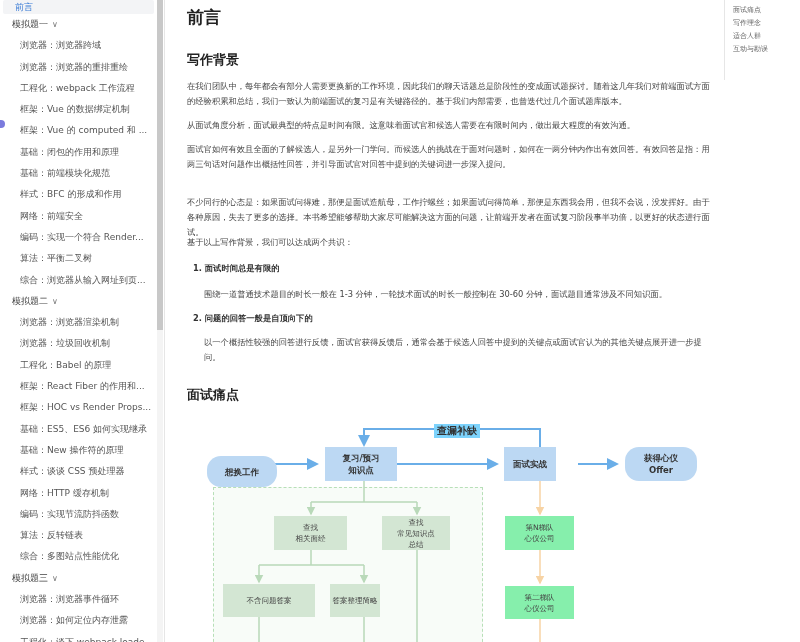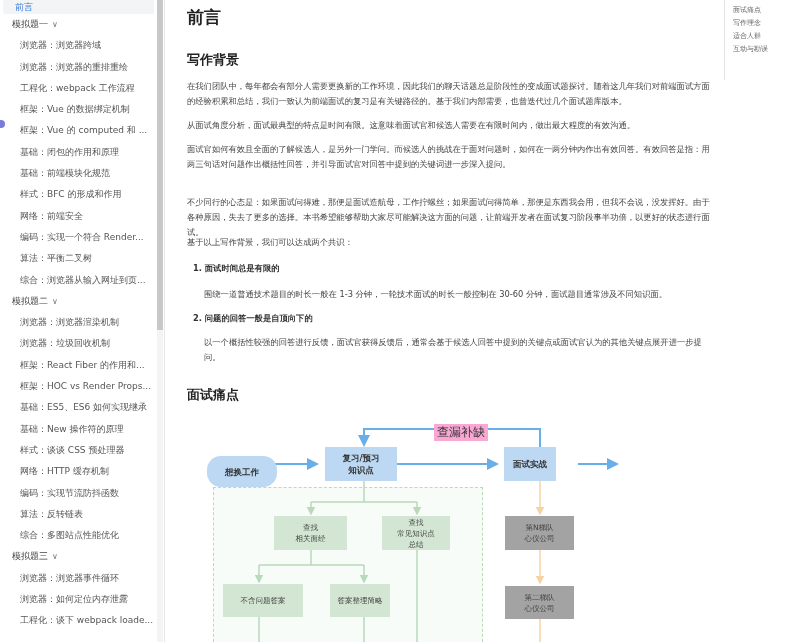--- a/index.html
+++ b/index.html
@@ -30,25 +30,25 @@
   .toc { position: absolute; left: 724px; top: 0; width: 76px; height: 80px; border-left: 1px solid #e6e6e6; }
   .toc-item { font-size: 7px; color: #666; height: 13px; line-height: 13px; padding-left: 8px; margin-top: 0; cursor: pointer; }
   .toc-list { position: absolute; top: 4px; left: 0; }
 
   
   .diagram { position: absolute; left: 207px; top: 420px; width: 500px; height: 222px; }
   .node { position: absolute; display: flex; align-items: center; justify-content: center; text-align: center; font-size: 8.5px; line-height: 12px; color: #333; }
   .blue { background: #bcd8f3; }
   .pill { border-radius: 14px; }
   .green { background: #d3e6d3; font-size: 7.5px; line-height: 11px; color: #444; }
-  .orange { background: #a3a3a3; font-size: 7.5px; line-height: 11px; color: #444; }
+  .orange { background: #86efac; font-size: 7.5px; line-height: 11px; color: #444; }
   .bold { font-weight: bold; }
   .dashbox { position: absolute; left: 6px; top: 67px; width: 270px; height: 160px; border: 1.5px dashed #b7dfb7; background: #f8fcf8; }
   svg.lines { position: absolute; left: 0; top: 0; }
-  .loop-label { position: absolute; left: 227px; top: 4px; font-size: 12px; background: #f9a8d4; padding: 0 3px; color: #333; font-weight: normal; }
+  .loop-label { position: absolute; left: 227px; top: 4px; font-size: 10px; background: #7dd3fc; padding: 0 3px; color: #333; font-weight: bold; }
 </style>
 </head>
 <body>
 
 <div class="sidebar">
   <div class="sb-list" id="sb-list">
       <div class="sb-item top"><span>前言</span></div>
       <div class="sb-item group"><span>模拟题一</span><span class="chev">∨</span></div>
       <div class="sb-item child"><span>浏览器：浏览器跨域</span></div>
       <div class="sb-item child"><span>浏览器：浏览器的重排重绘</span></div>
@@ -58,20 +58,21 @@
       <div class="sb-item child"><span>基础：闭包的作用和原理</span></div>
       <div class="sb-item child"><span>基础：前端模块化规范</span></div>
       <div class="sb-item child"><span>样式：BFC 的形成和作用</span></div>
       <div class="sb-item child"><span>网络：前端安全</span></div>
       <div class="sb-item child"><span>编码：实现一个符合 Render...</span></div>
       <div class="sb-item child"><span>算法：平衡二叉树</span></div>
       <div class="sb-item child"><span>综合：浏览器从输入网址到页...</span></div>
       <div class="sb-item group"><span>模拟题二</span><span class="chev">∨</span></div>
       <div class="sb-item child"><span>浏览器：浏览器渲染机制</span></div>
       <div class="sb-item child"><span>浏览器：垃圾回收机制</span></div>
+      <div class="sb-item child"><span>工程化：Babel 的原理</span></div>
       <div class="sb-item child"><span>框架：React Fiber 的作用和...</span></div>
       <div class="sb-item child"><span>框架：HOC vs Render Props...</span></div>
       <div class="sb-item child"><span>基础：ES5、ES6 如何实现继承</span></div>
       <div class="sb-item child"><span>基础：New 操作符的原理</span></div>
       <div class="sb-item child"><span>样式：谈谈 CSS 预处理器</span></div>
       <div class="sb-item child"><span>网络：HTTP 缓存机制</span></div>
       <div class="sb-item child"><span>编码：实现节流防抖函数</span></div>
       <div class="sb-item child"><span>算法：反转链表</span></div>
       <div class="sb-item child"><span>综合：多图站点性能优化</span></div>
       <div class="sb-item group"><span>模拟题三</span><span class="chev">∨</span></div>
@@ -150,34 +151,38 @@
   <div class="node blue pill bold" style="left:0;top:36px;width:70px;height:31px;">
       <span>想换工作</span>
     </div>
   <div class="node blue bold" style="left:118px;top:27px;width:72px;height:34px;flex-direction:column;">
       <span>复习/预习</span>
       <span>知识点</span>
     </div>
   <div class="node blue bold" style="left:297px;top:27px;width:52px;height:34px;">
       <span>面试实战</span>
     </div>
+  <div class="node blue pill bold" style="left:418px;top:27px;width:72px;height:34px;flex-direction:column;">
+      <span>获得心仪</span>
+      <span>Offer</span>
+    </div>
 
   <div class="node green" style="left:67px;top:96px;width:73px;height:34px;flex-direction:column;">
       <span>查找</span>
       <span>相关面经</span>
     </div>
   <div class="node green" style="left:175px;top:96px;width:68px;height:34px;flex-direction:column;">
       <span>查找</span>
       <span>常见知识点</span>
       <span>总结</span>
     </div>
-  <div class="node green" style="left:16px;top:164px;width:80px;height:33px;">
+  <div class="node green" style="left:16px;top:164px;width:92px;height:33px;">
       <span>不含问题答案</span>
     </div>
-  <div class="node green" style="left:123px;top:164px;width:60px;height:33px;">
+  <div class="node green" style="left:123px;top:164px;width:50px;height:33px;">
       <span>答案整理简略</span>
     </div>
 
   <div class="node orange" style="left:298px;top:96px;width:69px;height:34px;flex-direction:column;">
       <span>第N梯队</span>
       <span>心仪公司</span>
     </div>
   <div class="node orange" style="left:298px;top:166px;width:69px;height:33px;flex-direction:column;">
       <span>第二梯队</span>
       <span>心仪公司</span>

